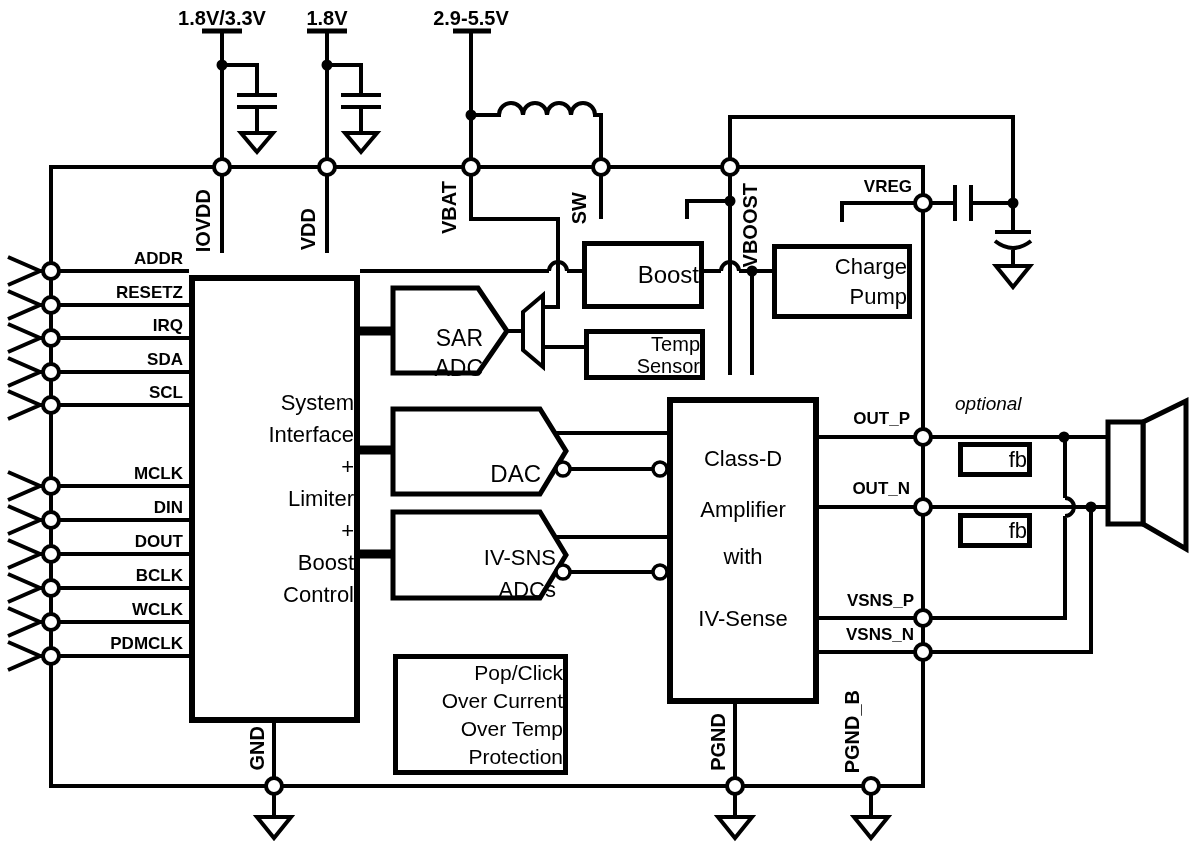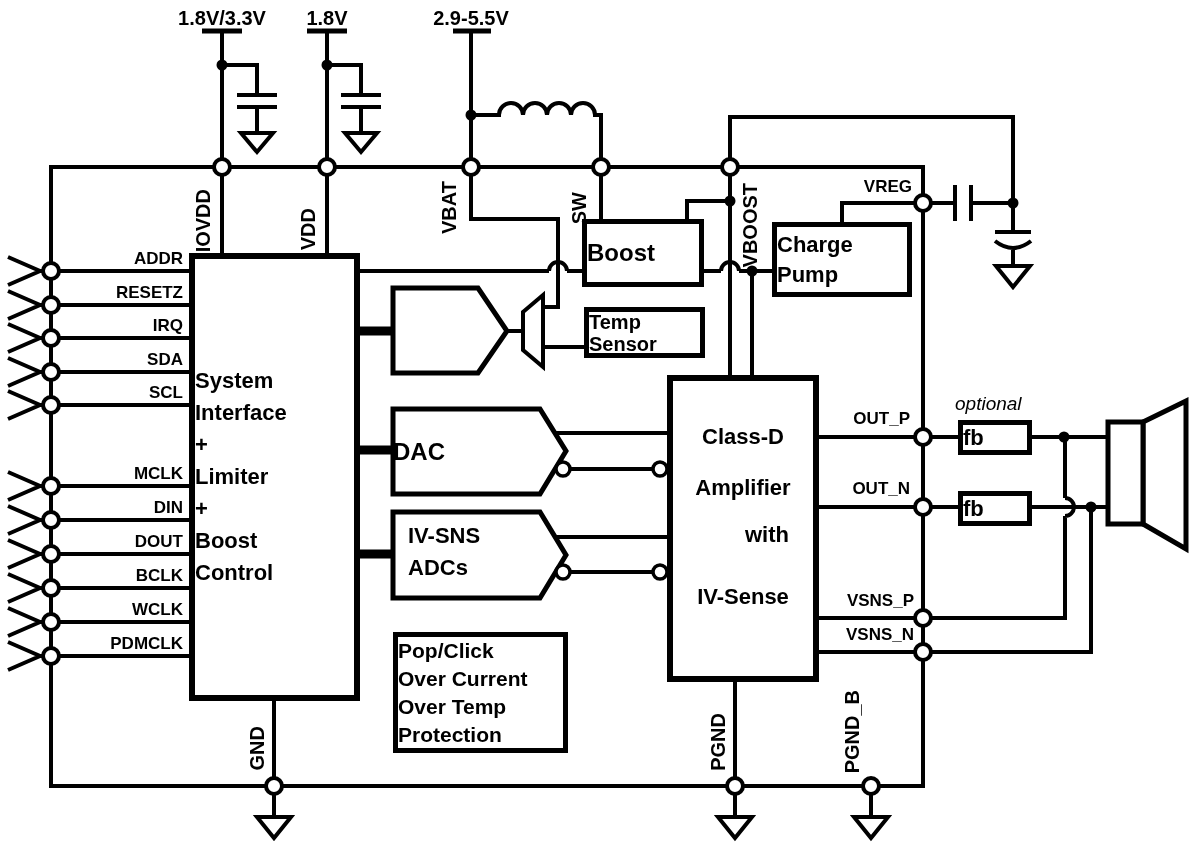--- a/index.html
+++ b/index.html
@@ -8,22 +8,22 @@
     font-family:"Liberation Sans","DejaVu Sans",sans-serif; color:#000;
     overflow:hidden;
   }
   #wires { position:absolute; left:0; top:0; z-index:1; }
   .lab { position:absolute; z-index:3; font-weight:bold; font-size:17px; white-space:nowrap; line-height:22px; }
   .supply { width:140px; text-align:center; top:7px; font-size:20px; }
   .rlab { text-align:right; }
   .vlab { position:absolute; z-index:3; font-weight:bold; font-size:20px; white-space:nowrap;
           writing-mode:vertical-rl; transform:rotate(180deg); }
   .blk { position:absolute; z-index:2; background:#ffffff; border:5px solid #000; box-sizing:border-box;
-         display:flex; flex-direction:column; align-items:flex-start; justify-content:center;
-         text-align:center; font-weight:bold; }
+         display:flex; flex-direction:column; align-items:flex-end; justify-content:center;
+         text-align:center; font-weight:normal;margin-top:22px; }
   .blk.noborder { border:none; background:transparent; z-index:3; }
   .italic { font-style:italic; font-weight:normal; }
   .abs { position:absolute; width:100%; text-align:center; }
 </style>
 </head>
 <body>
 
 <div id="stage">
 
   <svg id="wires" width="1191" height="846" viewBox="0 0 1191 846">
@@ -179,20 +179,24 @@
   <div class="blk" style="left:189px;top:253px;width:171px;height:448px;border-width:6px;font-size:22px;line-height:32px;">
     <div>System</div>
     <div>Interface</div>
     <div>+</div>
     <div>Limiter</div>
     <div>+</div>
     <div>Boost</div>
     <div>Control</div>
   </div>
 
+  <div class="blk noborder" style="left:393px;top:288px;width:90px;height:85px;font-size:23px;line-height:30px;">
+    <div>SAR</div>
+    <div>ADC</div>
+  </div>
 
   <div class="blk noborder" style="left:393px;top:409px;width:148px;height:85px;font-size:24px;">
     <div>DAC</div>
   </div>
 
   <div class="blk noborder" style="left:408px;top:509px;width:148px;height:86px;font-size:22px;line-height:32px;">
     <div>IV-SNS</div>
     <div>ADCs</div>
   </div>
 
@@ -206,21 +210,21 @@
   </div>
 
   <div class="blk" style="left:772px;top:222px;width:140px;height:75px;font-size:22px;line-height:30px;">
     <div>Charge</div>
     <div>Pump</div>
   </div>
 
   <div class="blk" style="left:667px;top:375px;width:152px;height:307px;border-width:6px;font-size:22px;display:block;">
     <div class="abs" style="top:43px;">Class-D</div>
     <div class="abs" style="top:94px;">Amplifier</div>
-    <div class="abs" style="top:141px;padding-left:24px;">with</div>
+    <div class="abs" style="top:141px;">with</div>
     <div class="abs" style="top:203px;">IV-Sense</div>
   </div>
 
   <div class="blk" style="left:393px;top:632px;width:175px;height:121px;font-size:21px;line-height:28px;">
     <div>Pop/Click</div>
     <div>Over Current</div>
     <div>Over Temp</div>
     <div>Protection</div>
   </div>
 

